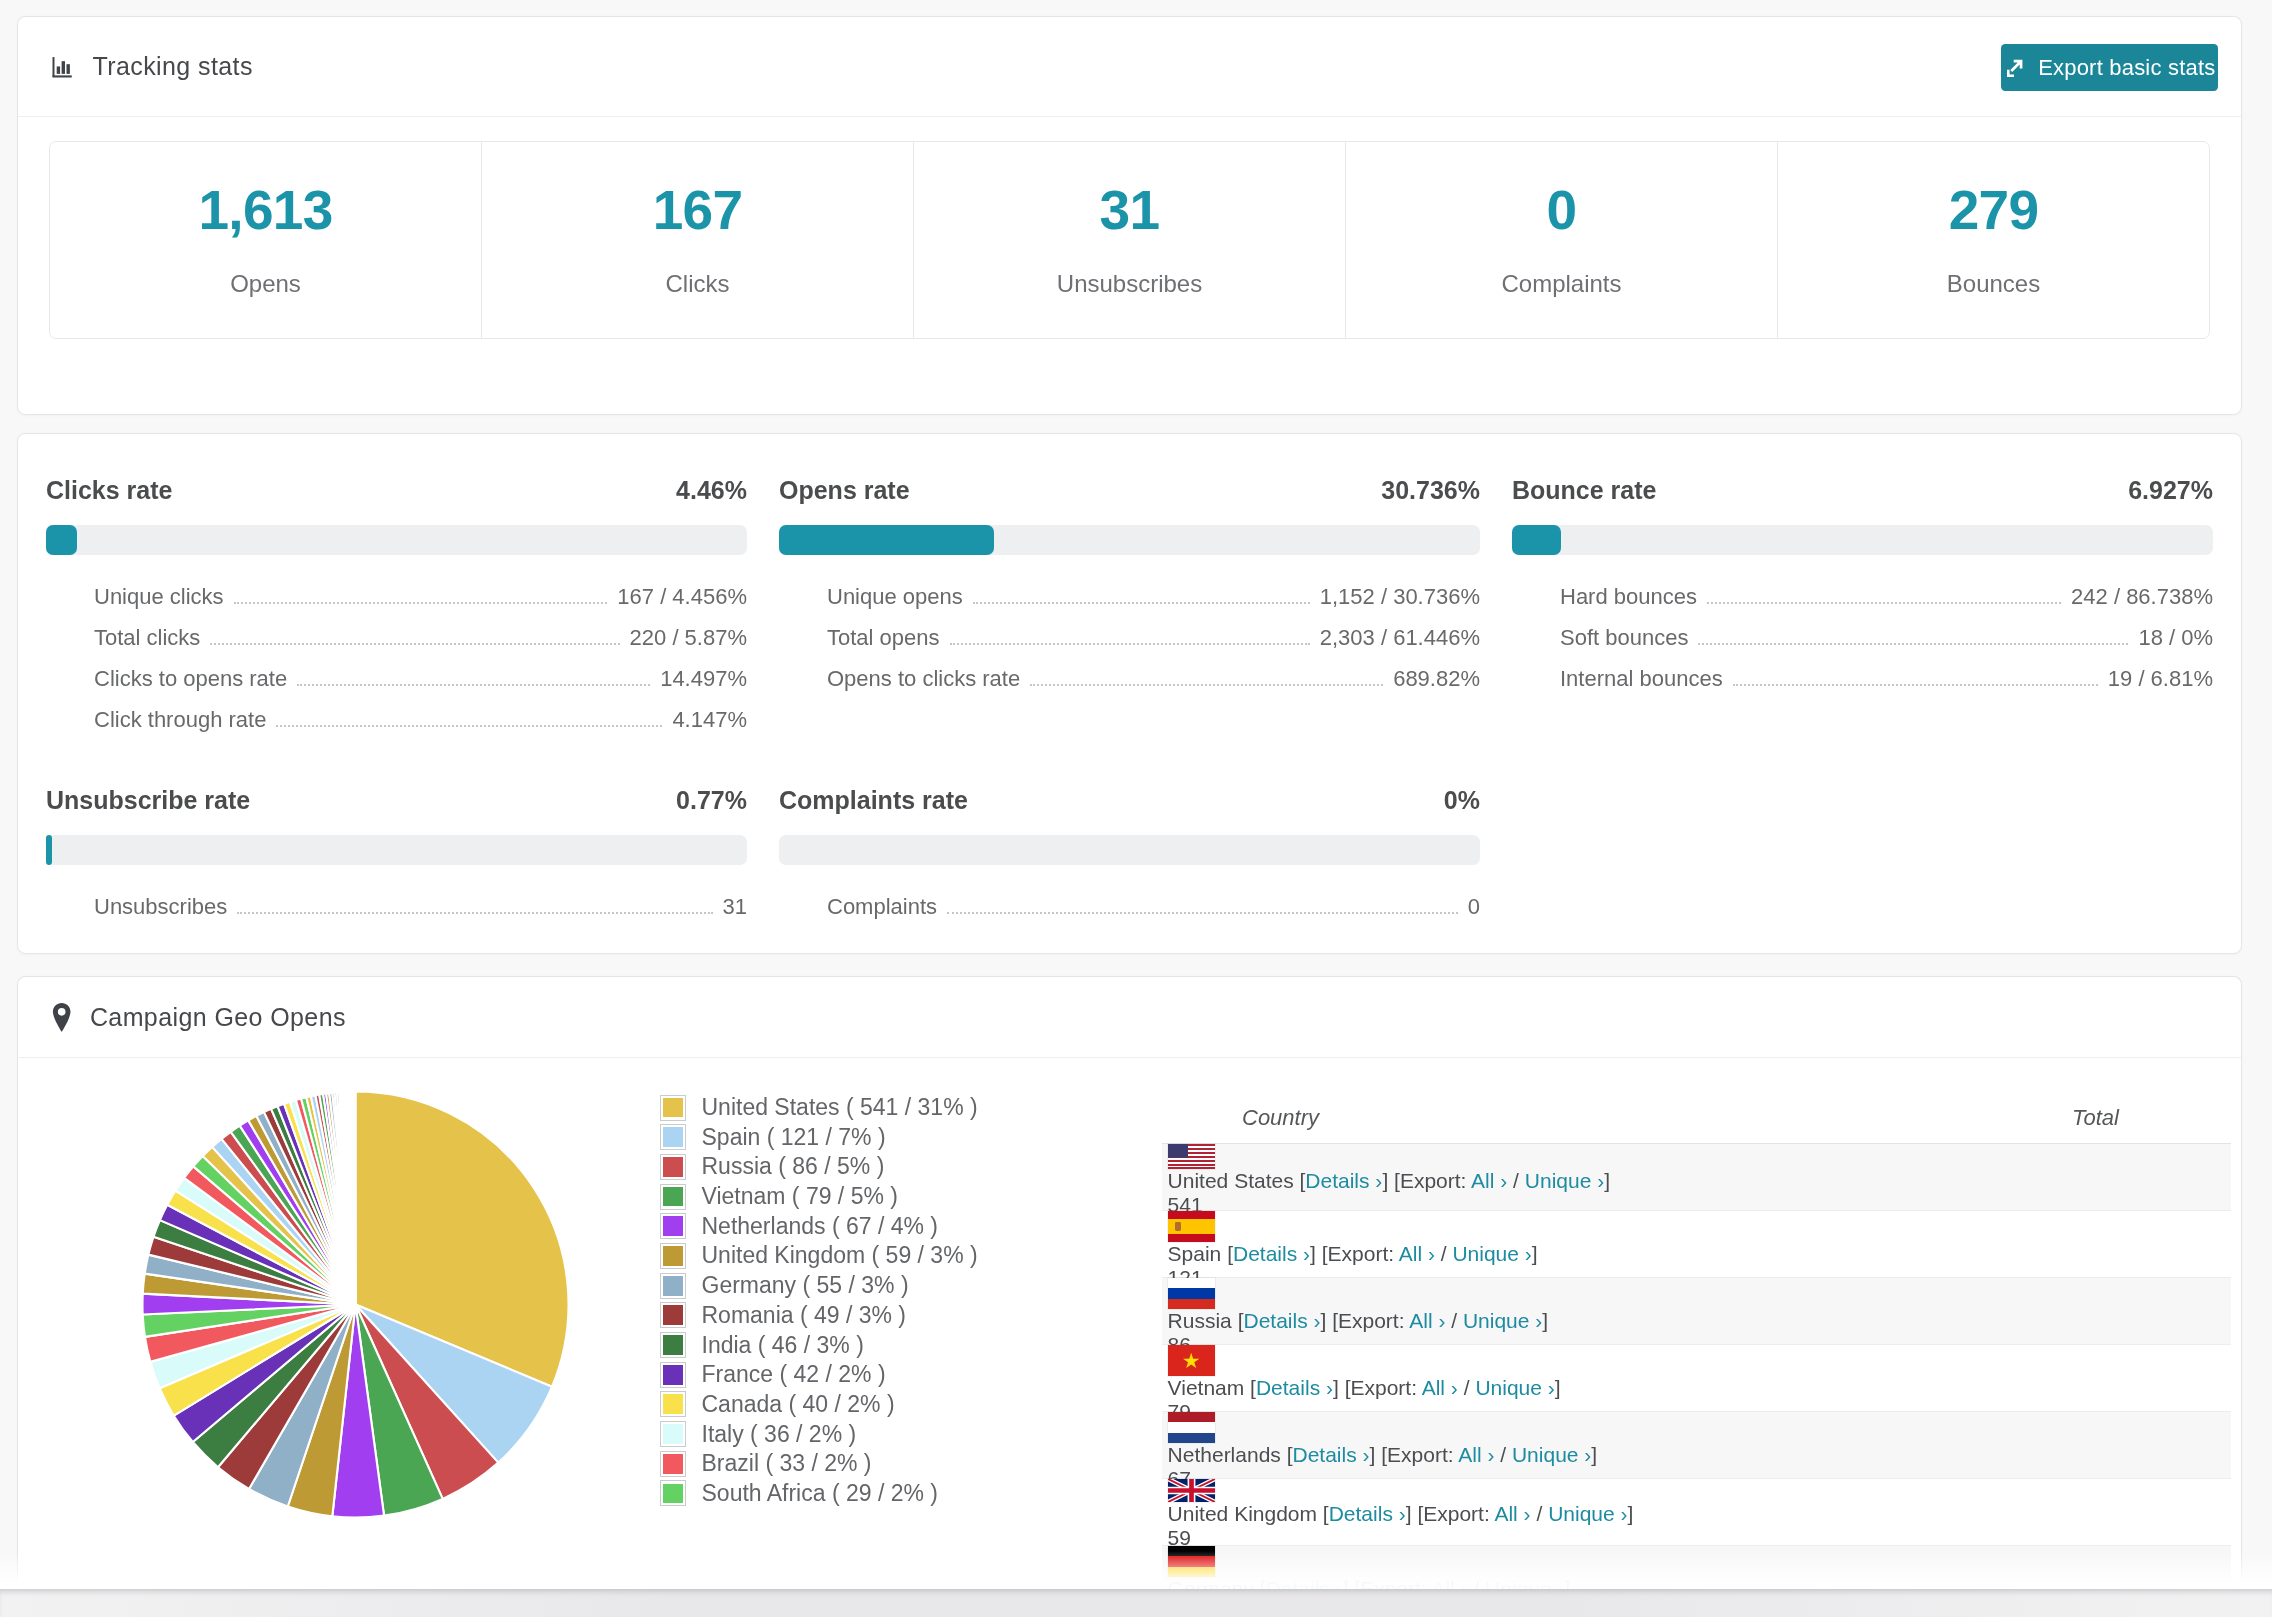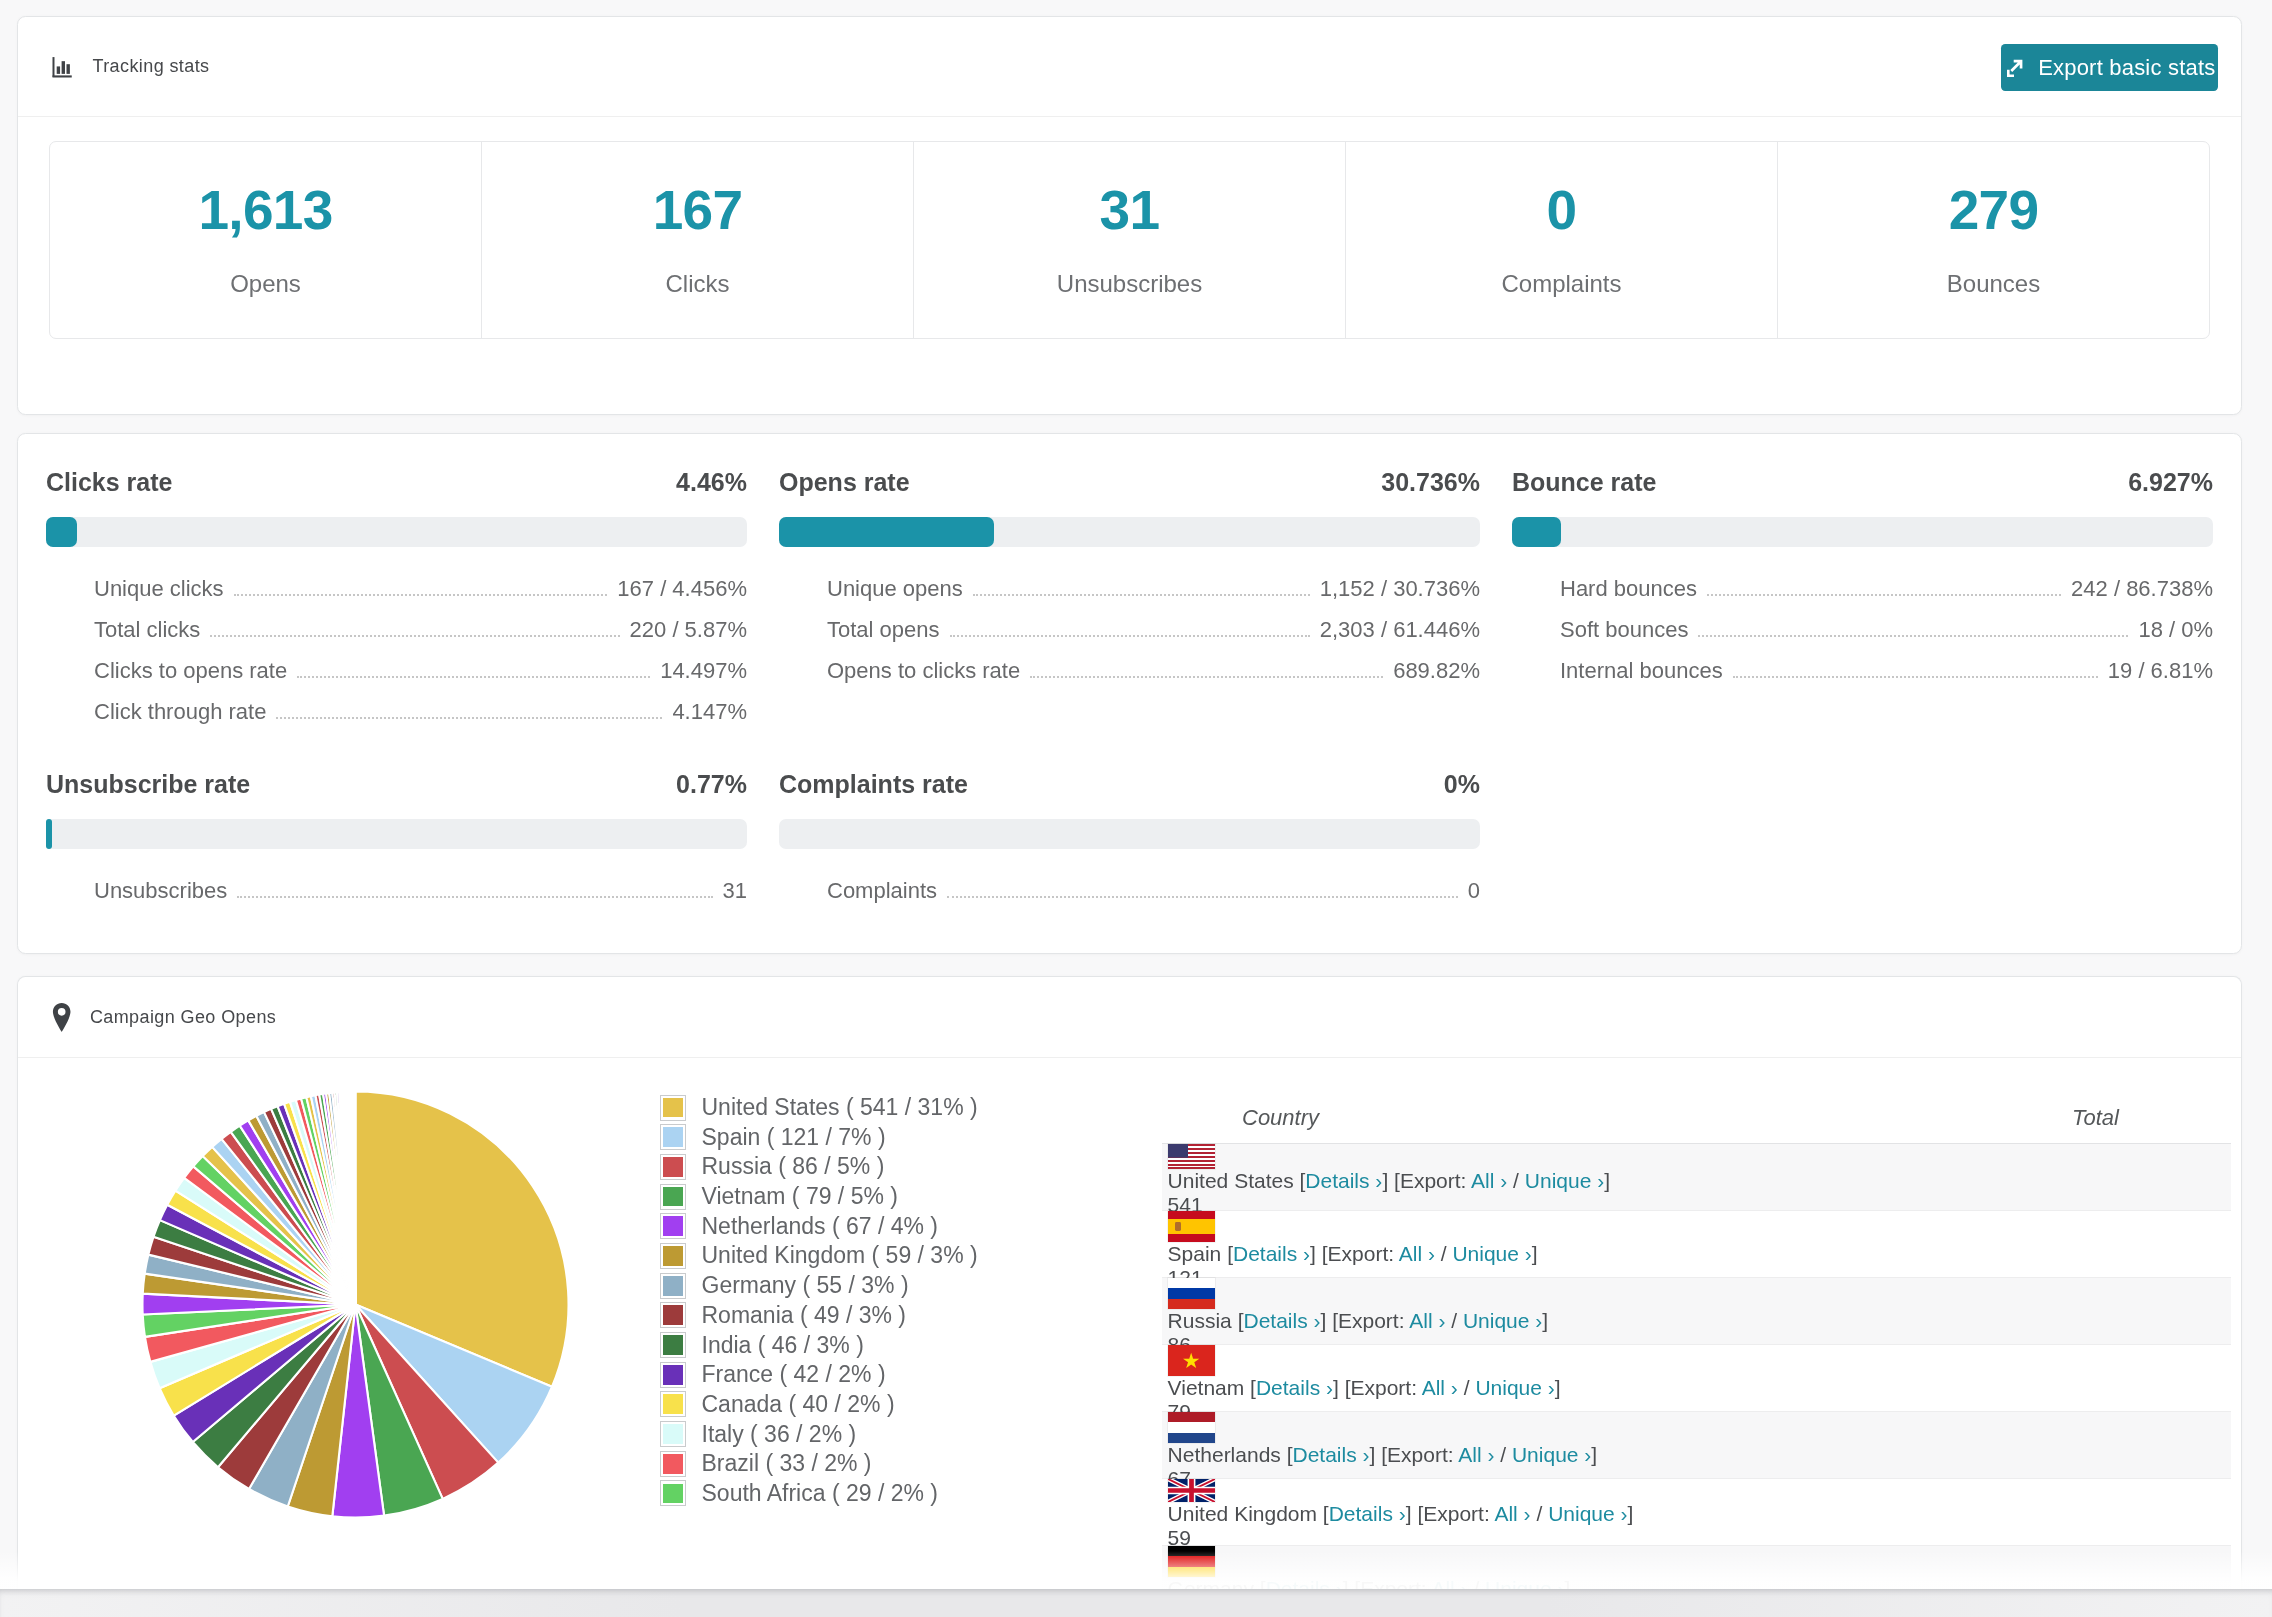--- a/index.html
+++ b/index.html
@@ -17,40 +17,40 @@
   .card-tracking{top:16px;height:397px;}
   .card-rates{top:433px;height:519px;}
   .card-geo{top:976px;height:713px;border-bottom:none;border-bottom-left-radius:0;border-bottom-right-radius:0;}
 
   
   .card-header{display:flex;align-items:center;padding:0 31px;border-bottom:1.4px solid #efefef;position:relative;}
   .card-tracking .card-header{height:99px;}
   .card-geo .card-header{height:80px;}
   .hdr-icon{display:inline-flex;margin-right:15.5px;}
   .hdr-icon svg{display:block;}
-  .hdr-title{font-size:18px;font-weight:400;color:#46484b;margin:0;letter-spacing:0.4px;}
+  .hdr-title{font-size:25px;font-weight:400;color:#46484b;margin:0;letter-spacing:0.4px;}
 
   .export-btn{
     position:absolute;right:22.6px;top:27px;height:47px;
     display:inline-flex;align-items:center;gap:10px;padding:0 3px;
     background:var(--accent-btn);border:none;border-radius:4.2px;
     color:#fff;font-size:22px;font-family:inherit;cursor:pointer;letter-spacing:0.2px;
   }
   .export-btn svg{display:block;}
 
   
   .stats-row{margin:24px 31px;height:196px;display:flex;border:0.7px solid #e7e8ea;border-radius:7px;background:#fff;}
   .stat-cell{flex:1;text-align:center;padding-top:41px;border-right:0.7px solid #e7e8ea;}
   .stat-cell:last-child{border-right:none;}
   .stat-value{font-size:55px;font-weight:700;color:var(--accent);letter-spacing:-0.7px;line-height:1;}
   .stat-label{margin-top:32px;font-size:24px;color:#6e7073;}
 
   
   .rates-grid{padding:34px 28px 28px;display:grid;grid-template-columns:repeat(3,1fr);column-gap:32px;row-gap:45px;}
-  .rate-head{display:flex;justify-content:space-between;align-items:center;font-size:25px;font-weight:700;color:#4a4c4e;}
+  .rate-head{display:flex;justify-content:space-between;align-items:center;font-size:25px;font-weight:700;color:#4a4c4e;margin-top:8px;}
   .progress{margin-top:20px;height:30px;background:#edeff1;border-radius:7px;}
   .progress-fill{height:100%;border-radius:7px;background:var(--accent);}
   .rate-rows{margin-top:14px;}
   .detail-row{display:flex;align-items:flex-end;height:41px;font-size:22px;color:#68696b;}
   .detail-label{white-space:nowrap;margin-left:48px;}
   .detail-value{white-space:nowrap;}
   .dots{flex:1;border-bottom:2.1px dotted #c6c6c6;margin:0 10px;position:relative;top:-5.6px;}
 
   
   .geo-body{position:relative;height:632px;}

